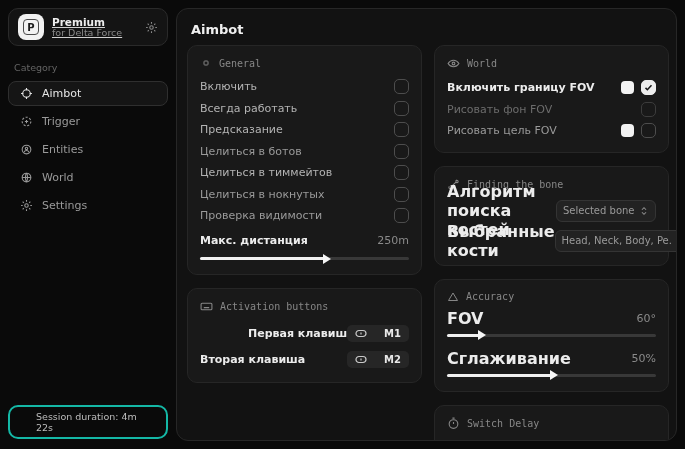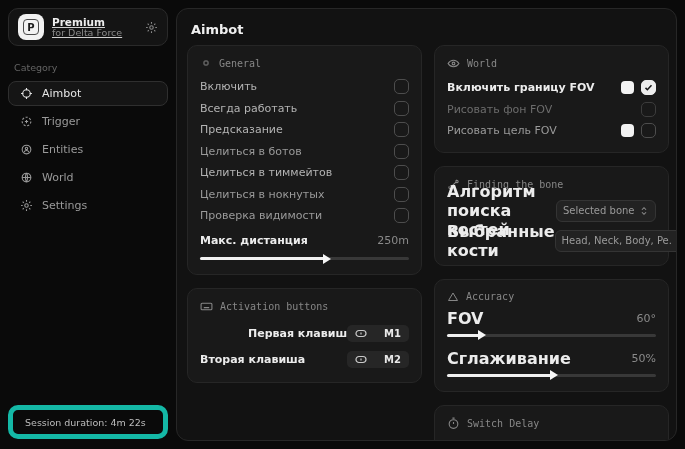--- a/index.html
+++ b/index.html
@@ -31,22 +31,22 @@
   .cat-label { font-size:9.5px; color:#646464; margin:16px 0 8px 6px; }
   .nav-item {
     height:25px; display:flex; align-items:center; gap:9px; padding:0 11px;
     border-radius:8px; border:1px solid transparent; margin-bottom:3px;
     font-size:11px; color:#9a9a9a; cursor:pointer;
   }
   .nav-item.active { border-color:#2f2f2f; background:#151515; color:#e6e6e6; }
   .nav-item .ni { display:flex; color:inherit; }
   .session-box {
     position:absolute; left:0; bottom:2px; width:160px; height:34px;
-    border:5px solid #14b8a6; border-radius:10px; display:flex; align-items:center;
-    padding:0 12px; font-size:9.5px; color:#bdbdbd;
+    border:2px solid #14b8a6; border-radius:10px; display:flex; align-items:center;
+    padding:0 26px; font-size:9.5px; color:#bdbdbd;
   }
   
   #main {
     position:absolute; left:176px; top:8px; width:501px; height:433px;
     background:#121212; border:1px solid #272727; border-radius:12px; overflow:hidden;
   }
   .page-title { font-size:13px; font-weight:bold; color:#f0f0f0; margin:13px 0 0 14px; }
   .col { position:absolute; top:36px; width:235px; }
   .col-left { left:10px; }
   .col-right { left:257px; }

